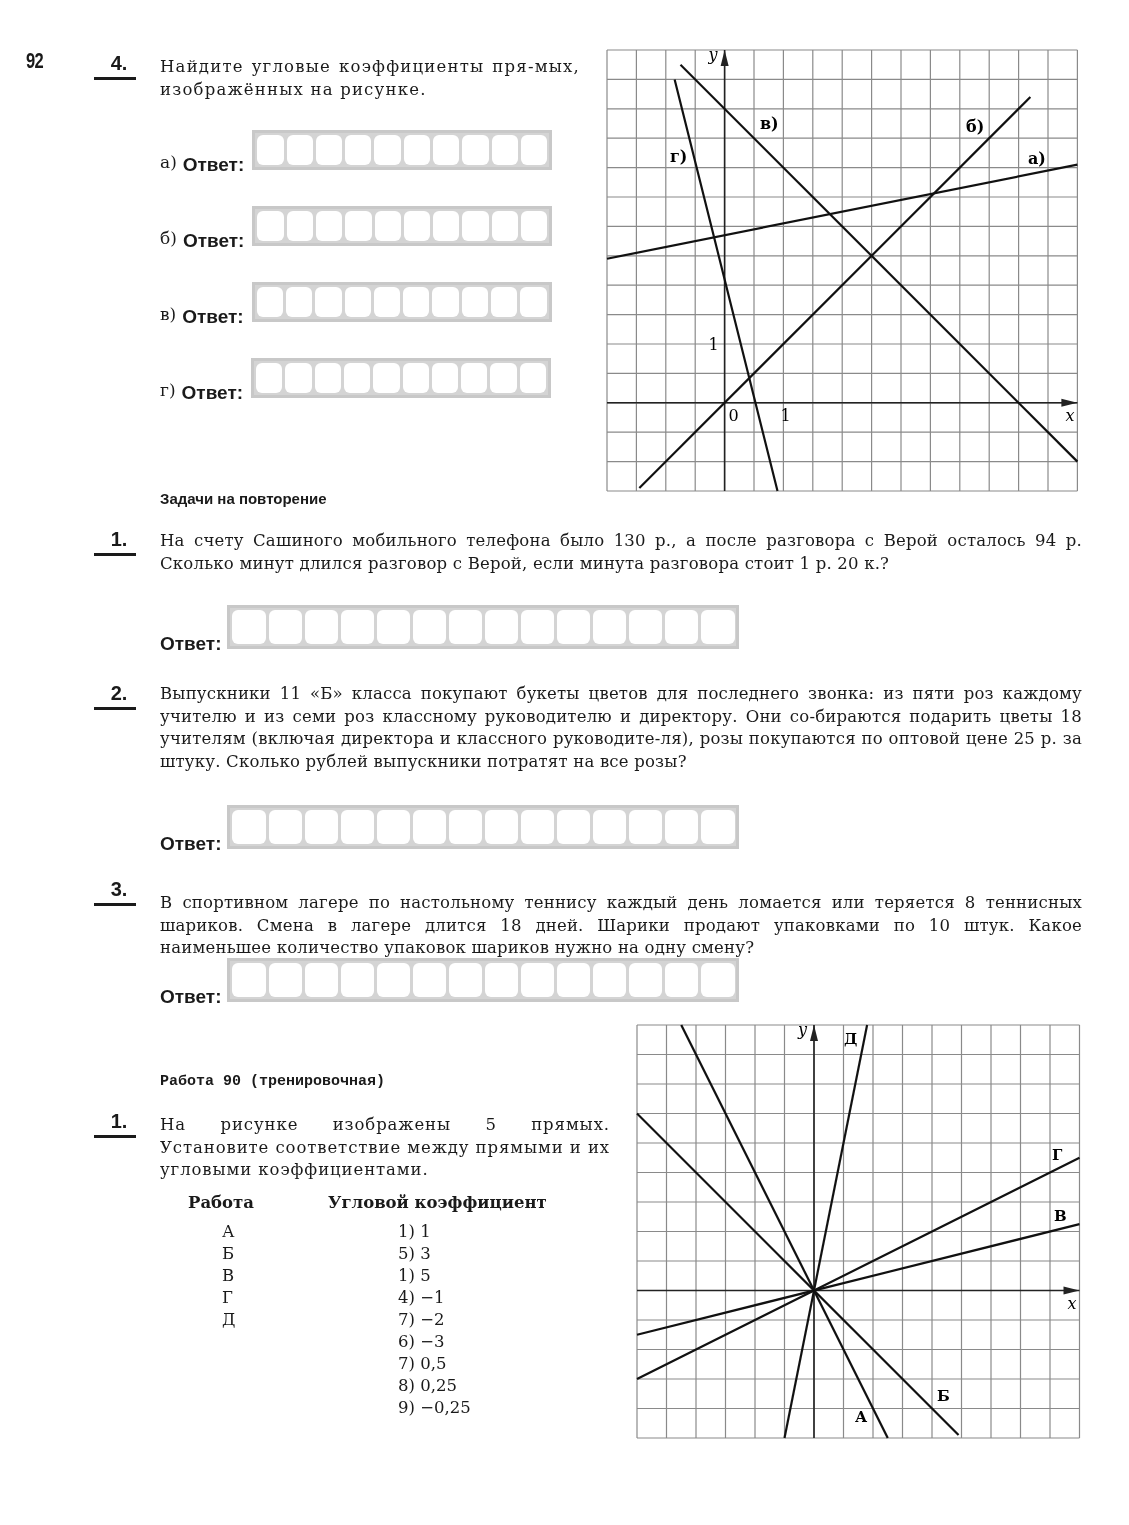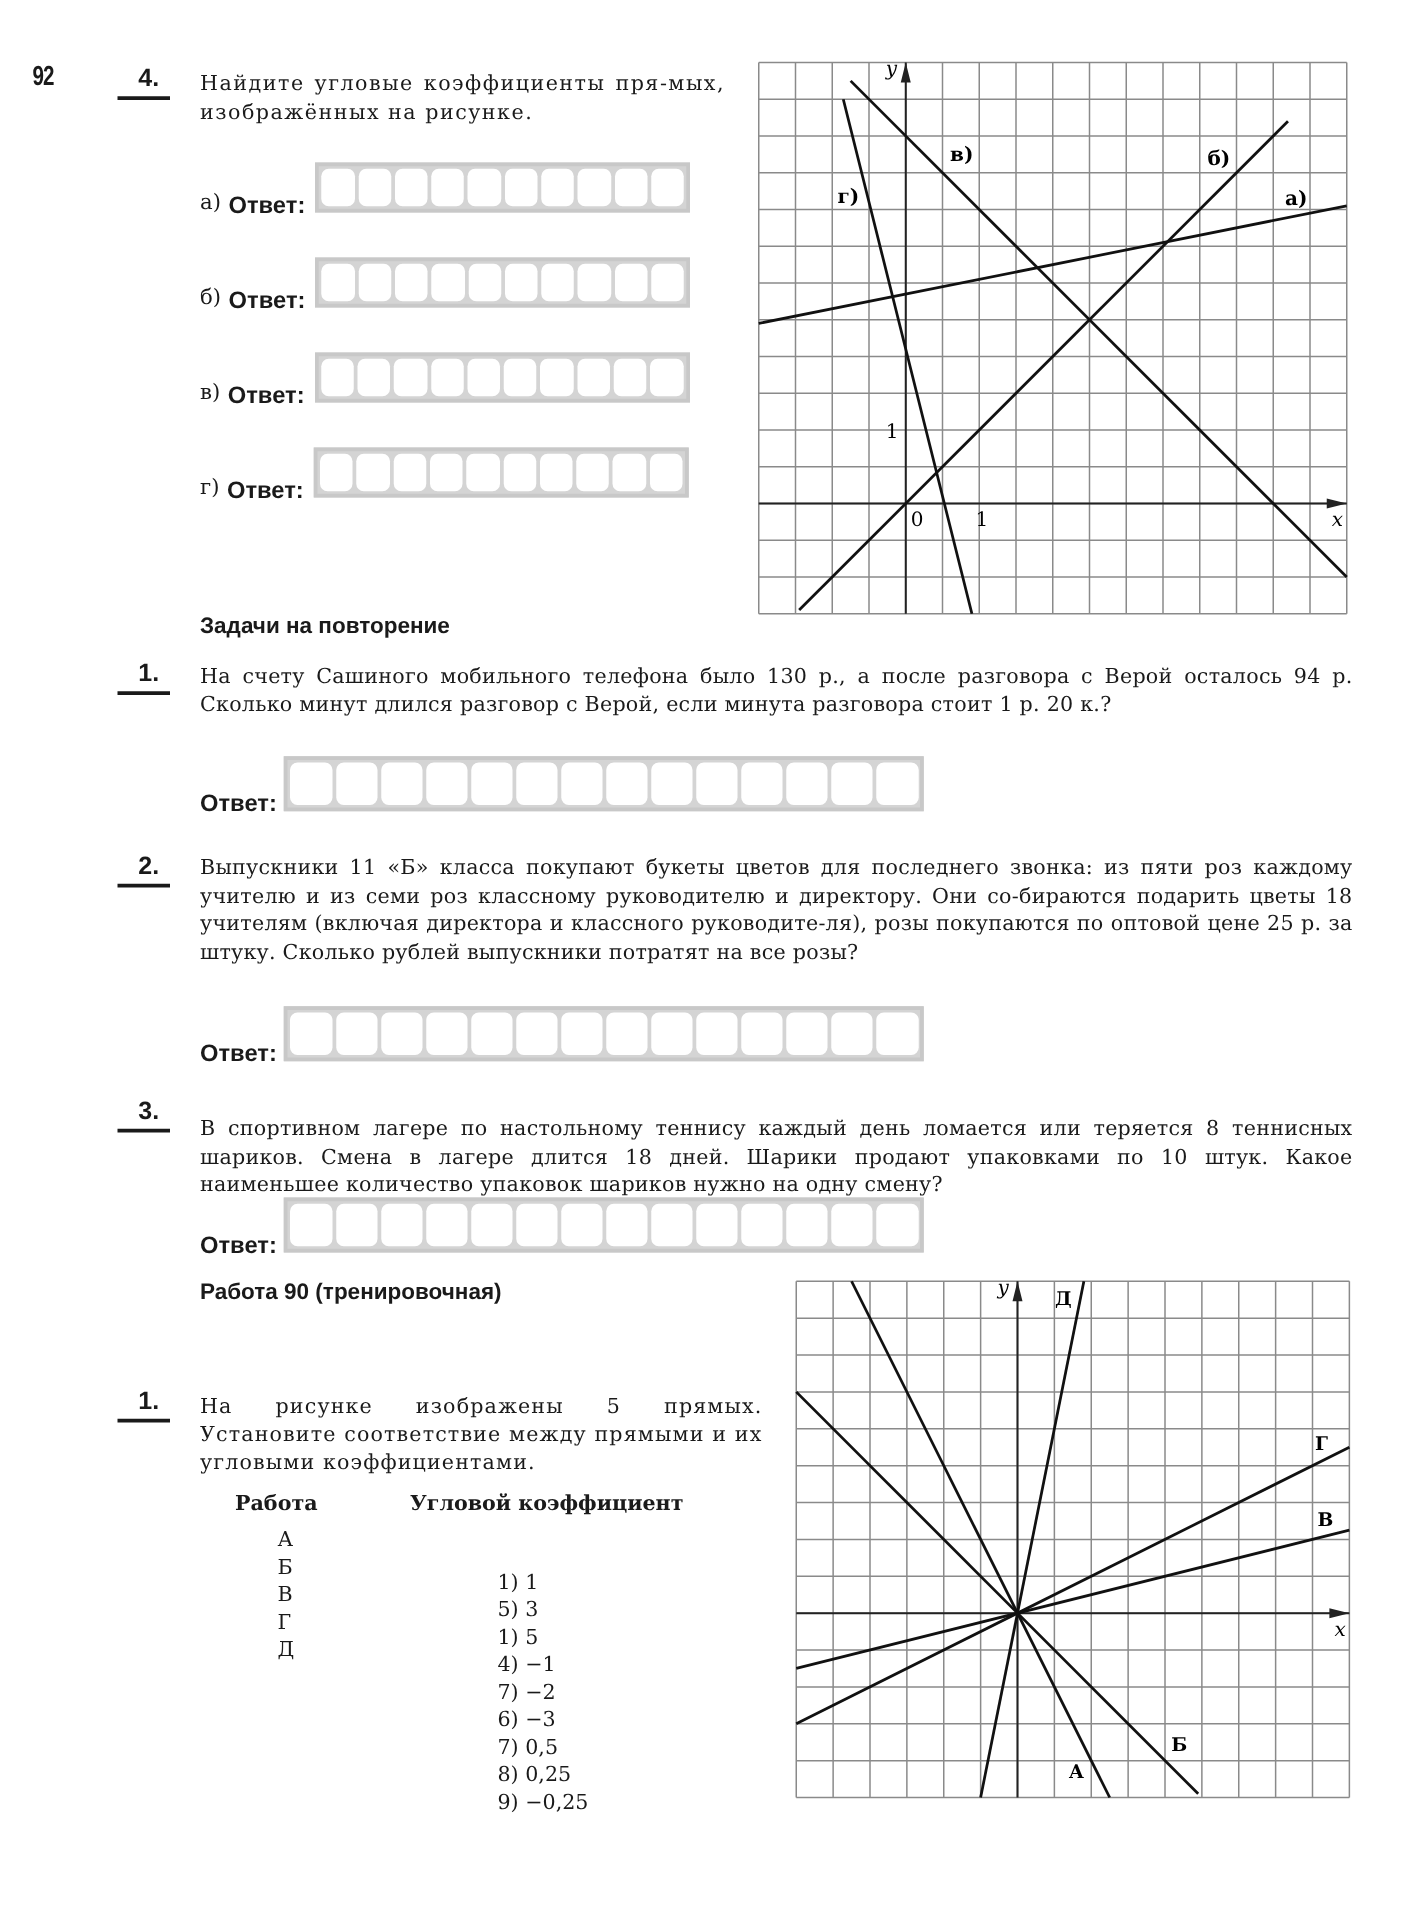--- a/index.html
+++ b/index.html
@@ -4,21 +4,21 @@
 <style>
   html, body { margin:0; padding:0; background:#ffffff; }
   body { width:1129px; height:1525px; position:relative; overflow:hidden;
          font-family:"DejaVu Serif", serif; color:#1a1a1a; }
   .abs { position:absolute; }
   .page-num { left:26px; top:48px; font-family:"Liberation Sans", sans-serif; font-weight:bold;
               font-size:22px; transform:scaleX(0.75); transform-origin:left top; letter-spacing:-1px; }
   .task-num { font-family:"Liberation Sans", sans-serif; font-weight:bold; font-size:20px; width:46px; text-align:center; }
   .task-num .bar { display:block; height:3px; background:#1a1a1a; margin-top:2px; width:42px; margin-left:-2px; }
   .para { font-size:16.5px; line-height:22.5px; text-align:justify; letter-spacing:0.2px; }
-  .heading { font-family:"Liberation Sans", sans-serif; font-weight:bold; font-size:18px; }
+  .heading { font-family:"Liberation Sans", sans-serif; font-weight:bold; font-size:15px; }
   .ans-row { display:flex; align-items:flex-end; }
   .ans-prefix { font-size:17px; margin-right:6px; }
   .ans-label { font-family:"Liberation Sans", sans-serif; font-weight:bold; font-size:19px; margin-right:8px; }
   .ans-box { display:flex; border:3px solid #c8c8c8; background:#d4d4d4; padding:2px; gap:3px; height:34px; box-sizing:border-box; }
   .ans-cell { width:27px; height:100%; background:#ffffff; border-radius:6px; }
   .ans-box.tall { height:40px; }
   .match-table { font-size:16.5px; line-height:22px; }
   .match-head { font-weight:bold; }
   svg text { font-family:"DejaVu Serif", serif; }
 </style>
@@ -216,42 +216,42 @@
         <div class="ans-cell" style="flex: 1 1 0%;"></div>
         <div class="ans-cell" style="flex: 1 1 0%;"></div>
         <div class="ans-cell" style="flex: 1 1 0%;"></div>
         <div class="ans-cell" style="flex: 1 1 0%;"></div>
         <div class="ans-cell" style="flex: 1 1 0%;"></div>
         <div class="ans-cell" style="flex: 1 1 0%;"></div>
       </div>
     </div>
   </div>
 
-<div class="abs heading" style="left:160px; top:1023px;">Работа 90 (тренировочная)</div>
+<div class="abs heading" style="left:160px; top:1073px;font-family:Liberation Mono, monospace;">Работа 90 (тренировочная)</div>
 
 <div class="abs task-num" style="left:96px; top:1110px;">
   <span>1.</span>
   <span class="bar"></span>
 </div>
 <div class="abs para" style="left:160px; top:1114px; width:450px; letter-spacing:0.9px;">На рисунке изображены 5 прямых. Установите соответствие между прямыми и их угловыми коэффициентами.</div>
 
 <div class="abs match-table" style="left:188px; top:1192px;">
   <span class="match-head">Работа</span>
 </div>
 <div class="abs match-table" style="left:328px; top:1192px;">
   <span class="match-head">Угловой коэффициент</span>
 </div>
 <div class="abs match-table" id="lines-col" style="left:222px; top:1221px;">
     <div>А</div>
     <div>Б</div>
     <div>В</div>
     <div>Г</div>
     <div>Д</div>
   </div>
-<div class="abs match-table" id="coef-col" style="left:398px; top:1221px;margin-top:34px;">
+<div class="abs match-table" id="coef-col" style="left:398px; top:1221px;">
     <div>1) 1</div>
     <div>5) 3</div>
     <div>1) 5</div>
     <div>4) −1</div>
     <div>7) −2</div>
     <div>6) −3</div>
     <div>7) 0,5</div>
     <div>8) 0,25</div>
     <div>9) −0,25</div>
   </div>

